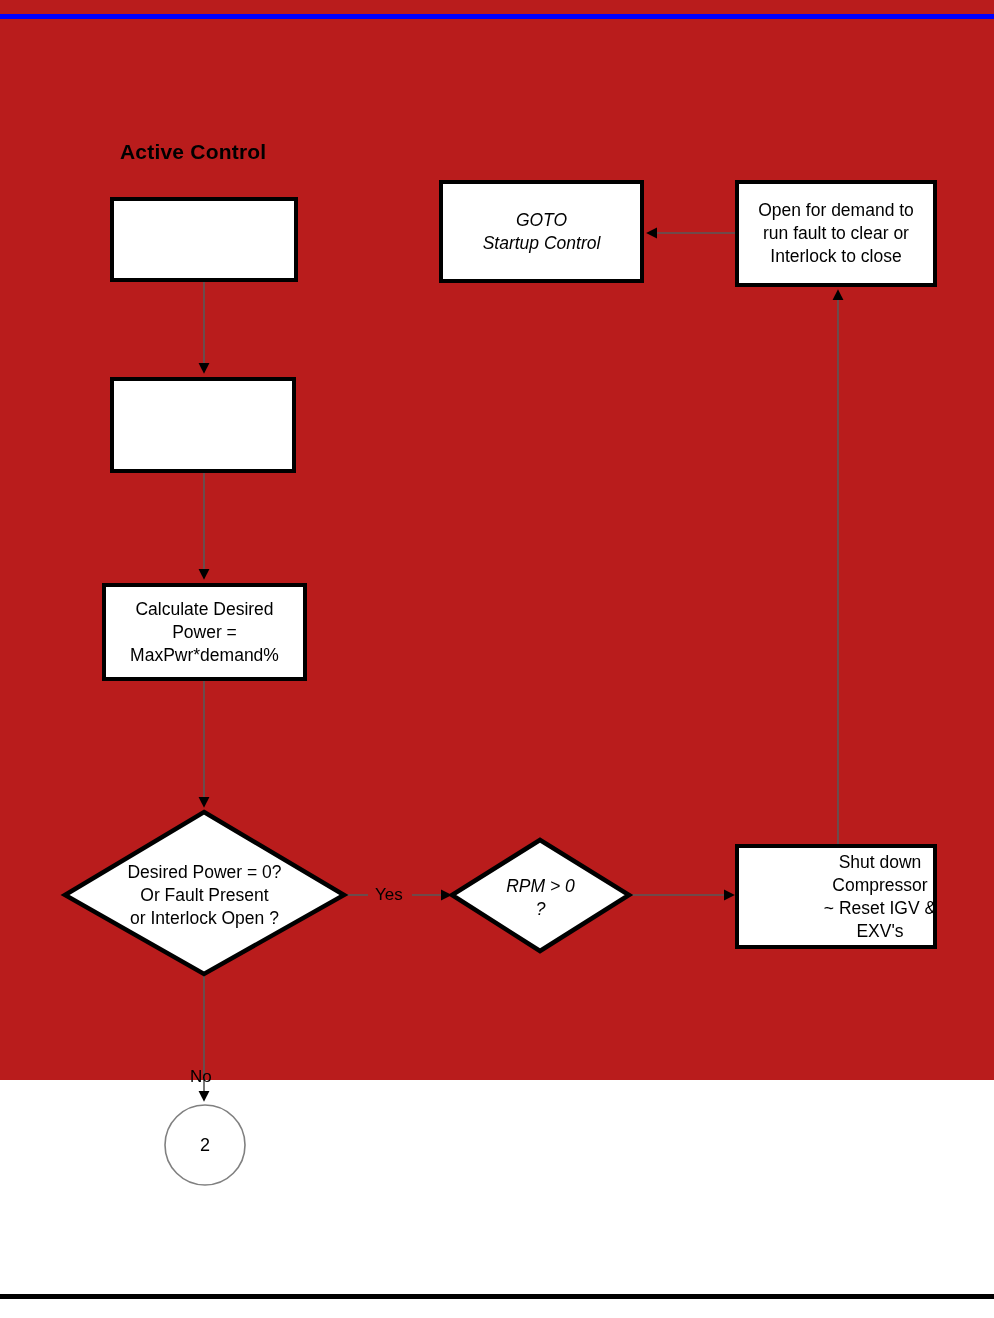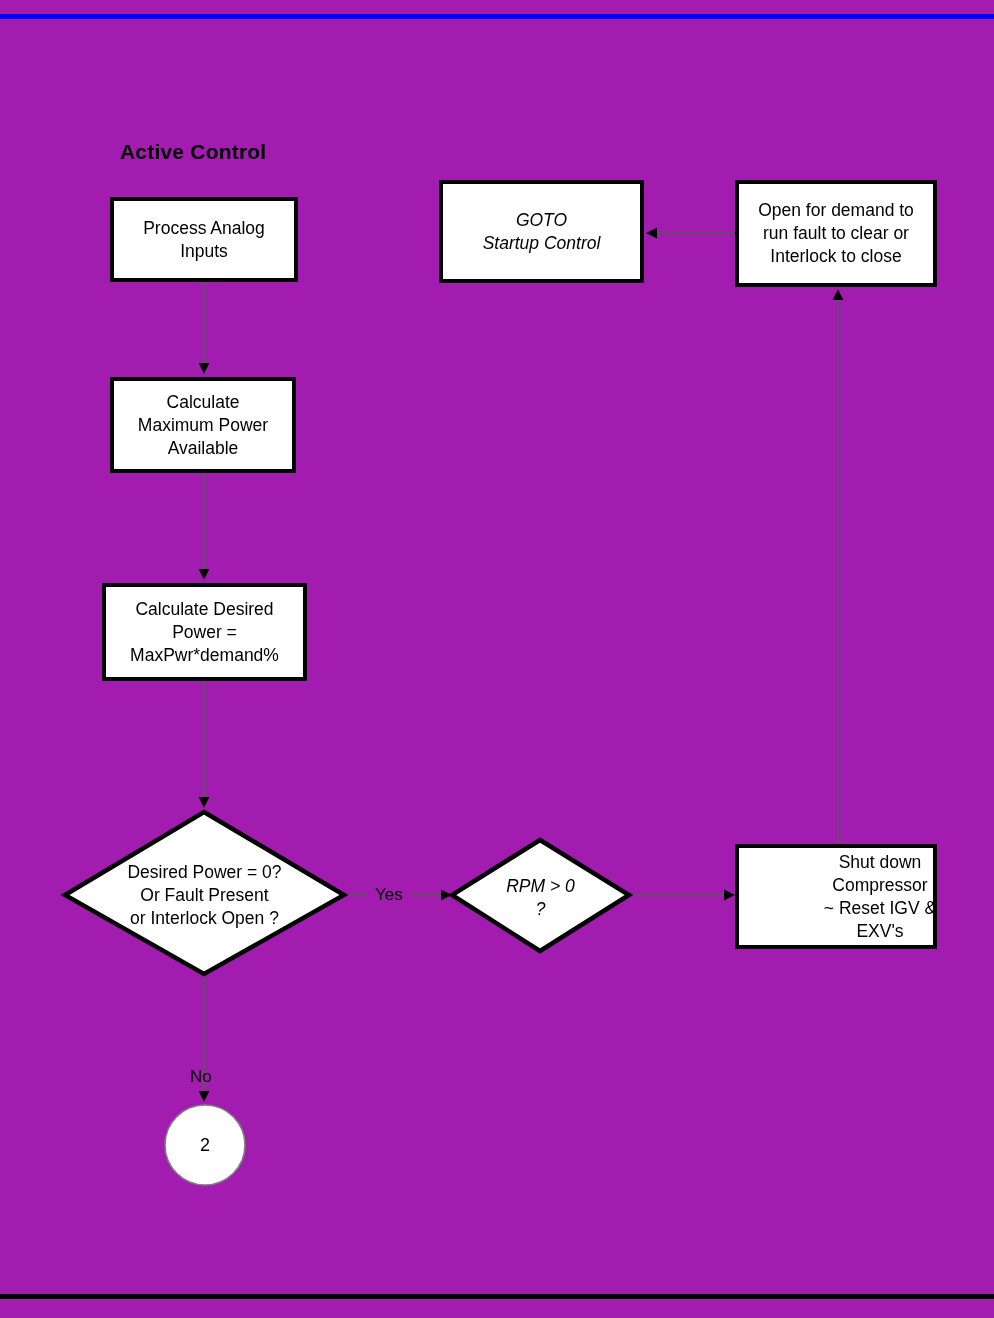--- a/index.html
+++ b/index.html
@@ -10,22 +10,22 @@
   }
   body {
     width: 994px;
     height: 1318px;
     font-family: "Liberation Sans", sans-serif;
     overflow: hidden;
   }
   #page {
     position: relative;
     width: 994px;
-    height: 1318px;
-    background: #a21caf;
+    height: 1080px;
+    background: #b91c1c;
   }
   
   .rule-top {
     position: absolute;
     left: 0;
     top: 14px;
     width: 994px;
     height: 5px;
     background: #0000ff;
   }
@@ -128,26 +128,21 @@
     </g>
 
     <g fill="#ffffff" stroke="#000000" stroke-width="4.5">
       <polygon points="204,812 344,895 204,974 65,895"></polygon>
       <polygon points="540,840 629,895 540,951 452,895"></polygon>
     </g>
 
     <circle cx="205" cy="1145" r="40" fill="#ffffff" stroke="#808080" stroke-width="1.6"></circle>
   </svg>
 
-  <div class="node-label" style="left:112px; top:199px; width:184px; height:81px;">Process Analog
-Inputs</div>
 
-  <div class="node-label" style="left:112px; top:379px; width:182px; height:92px;">Calculate
-Maximum Power
-Available</div>
 
   <div class="node-label" style="left:104px; top:585px; width:201px; height:94px;">Calculate Desired
 Power =
 MaxPwr*demand%</div>
 
   <div class="node-label" style="left:65px; top:814px; width:279px; height:162px;">Desired Power = 0?
 Or Fault Present
 or Interlock Open ?</div>
 
   <div class="node-label" style="left:452px; top:842px; width:177px; height:111px;font-style:italic;">RPM &gt; 0

